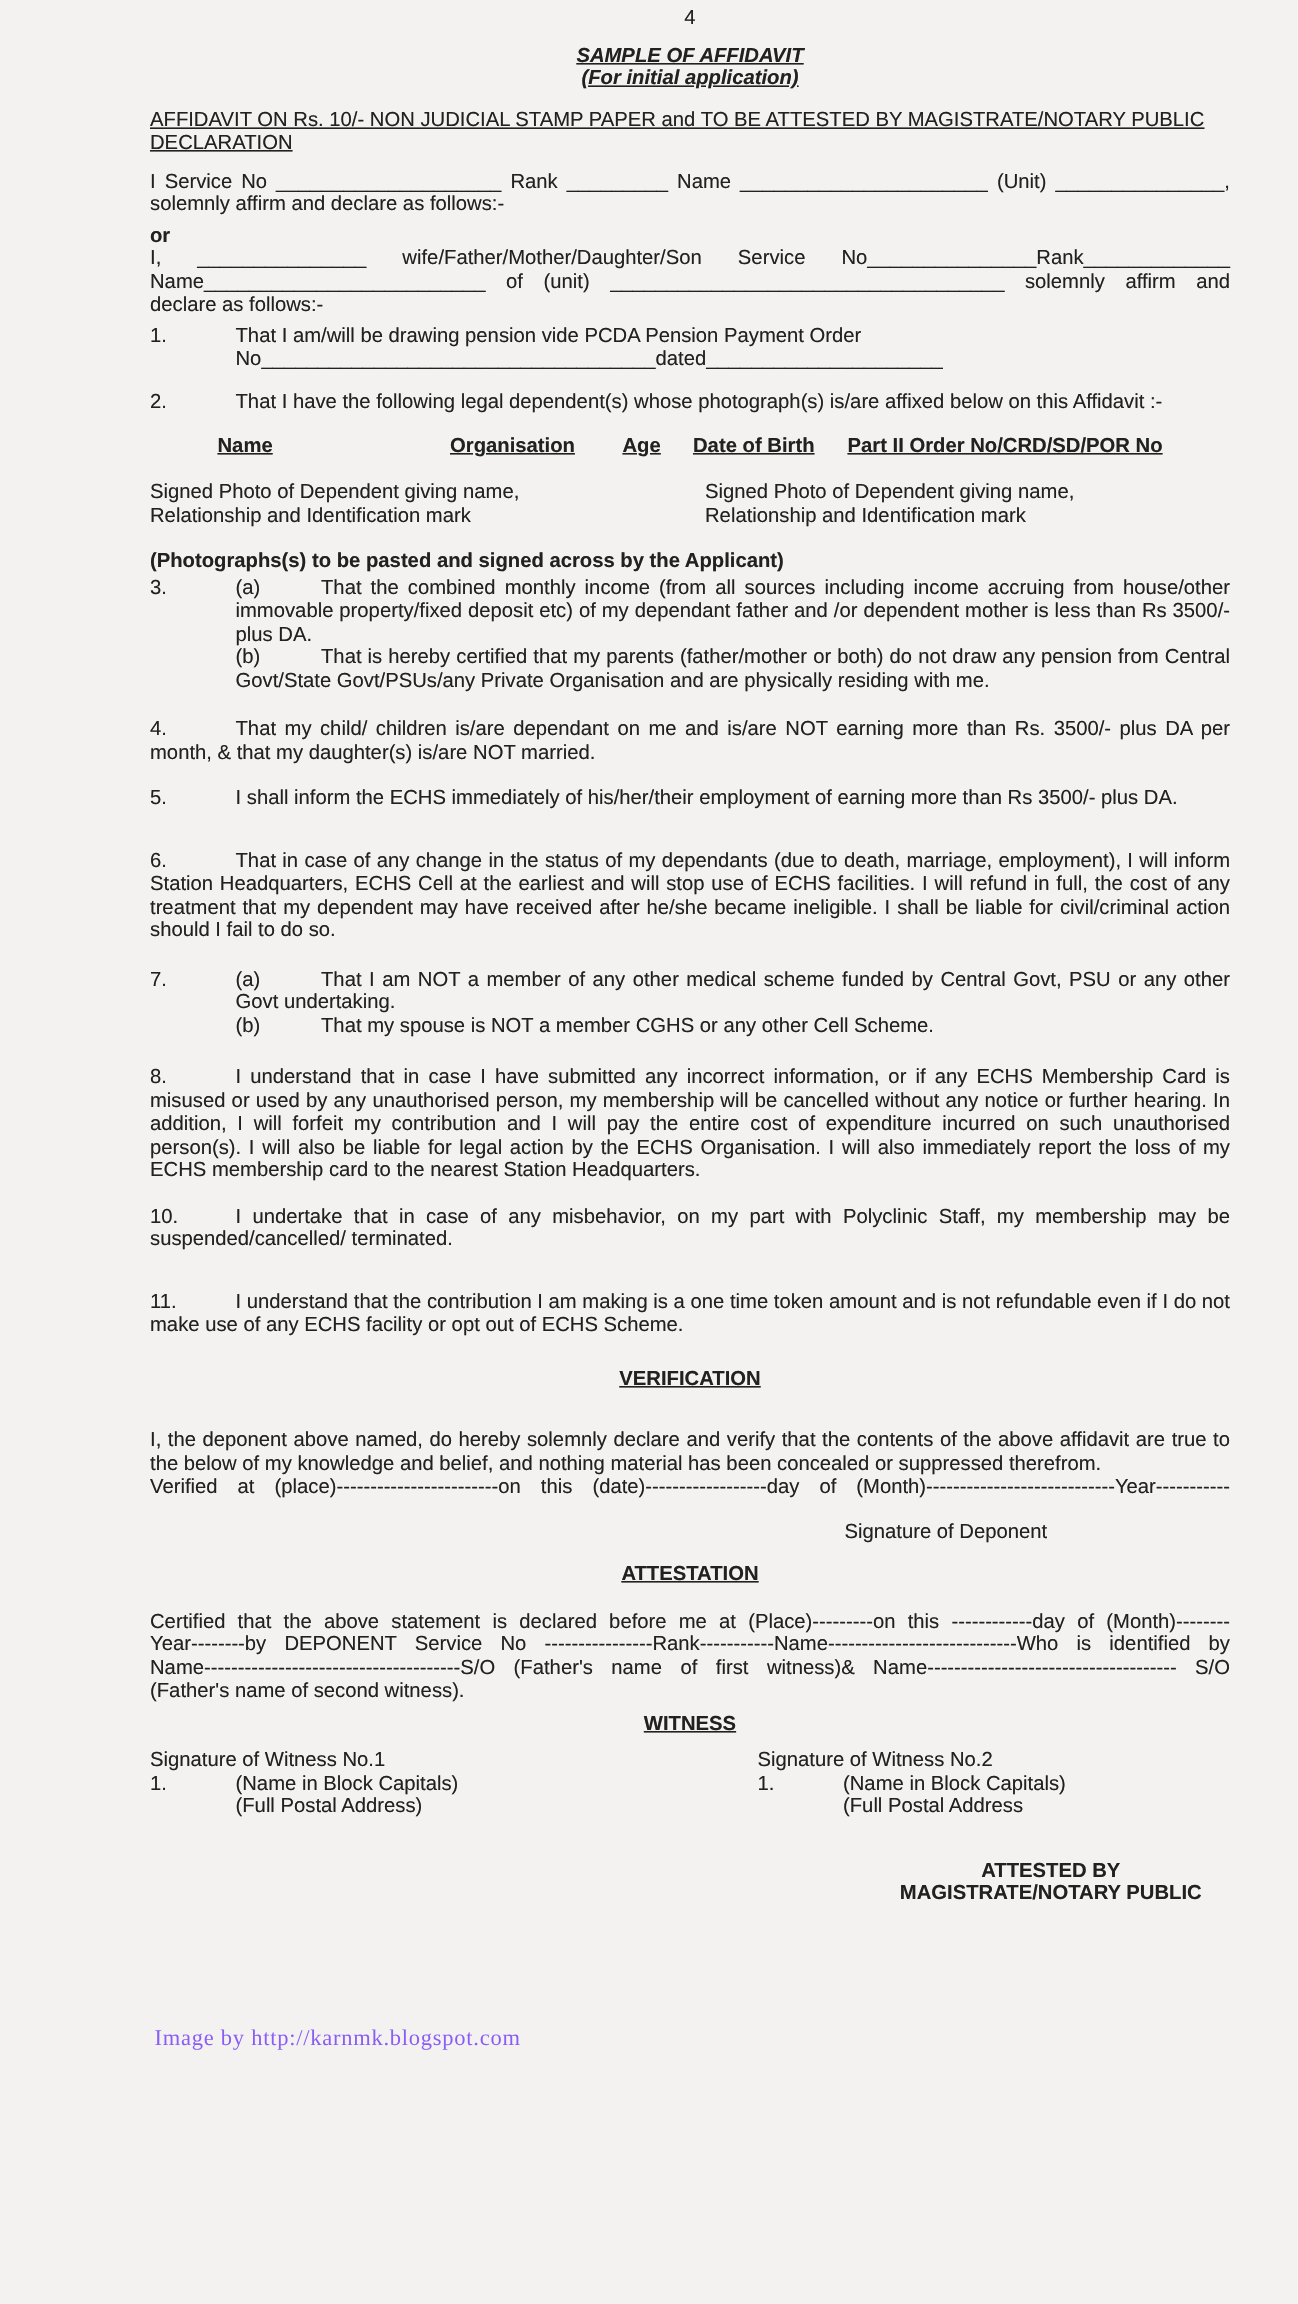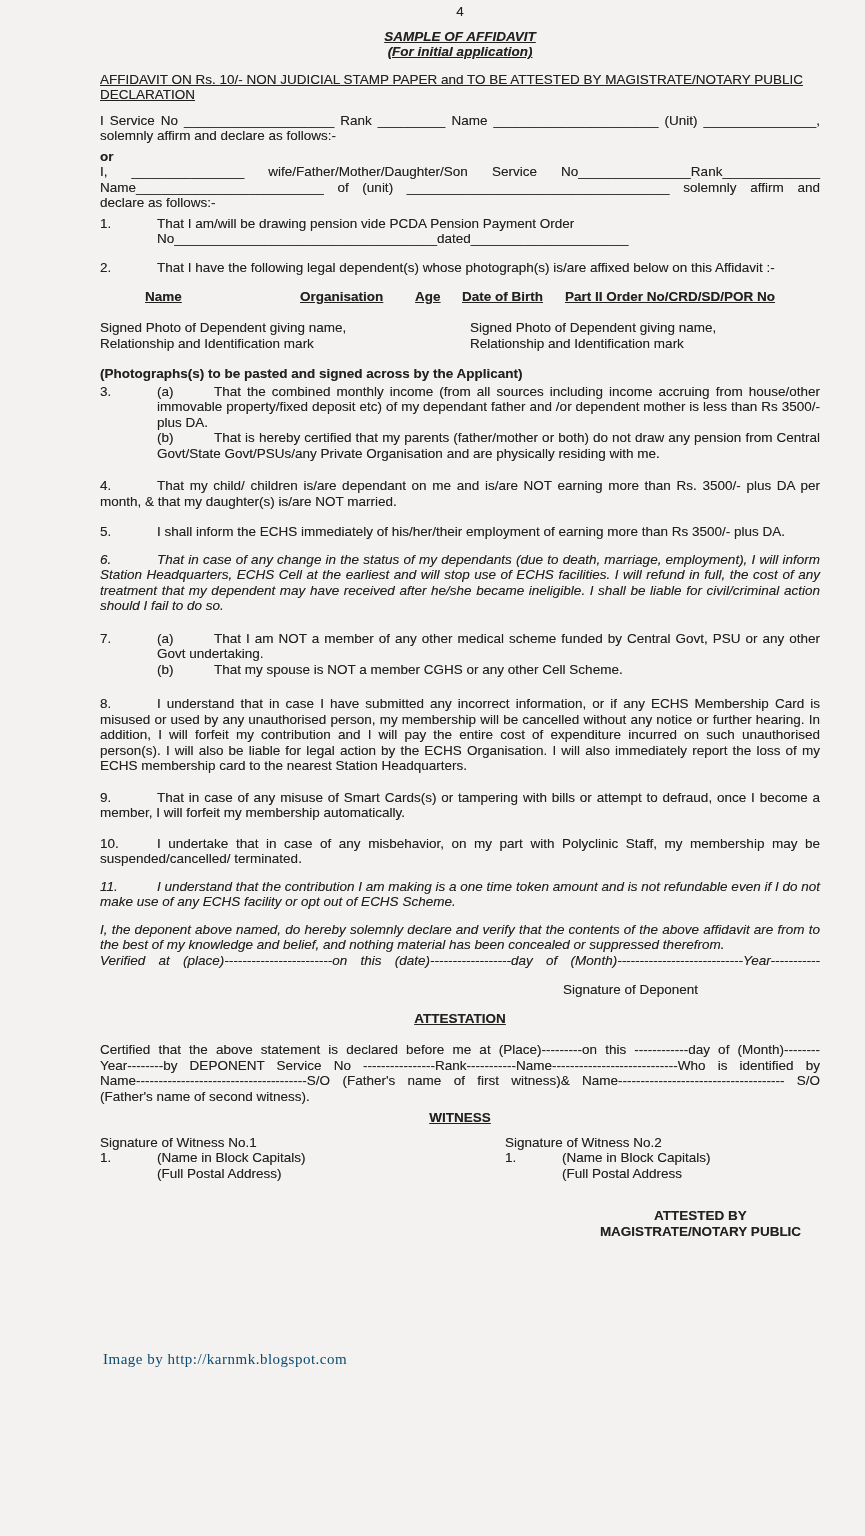--- a/index.html
+++ b/index.html
@@ -38,24 +38,24 @@
   .sec-heading { text-align:center; font-weight:bold; text-decoration:underline; }
   .sig-deponent { margin-top:14px; margin-left:463px; }
   .witness-row { display:flex; margin-top:9px; }
   .wit-left { width:405px; }
   .wit-right { flex:1; }
   .attested { width:225px; margin-left:auto; margin-right:7px; margin-top:27px; text-align:center; font-weight:bold; }
   .watermark {
     position:absolute; left:103px; top:1352px;
     font-family:"Liberation Serif", serif;
     font-size:15px; letter-spacing:.5px;
-    color:#0c4a6e; text-shadow:none;
+    color:#8b5cf6; text-shadow:none;
   }
   .mt5{margin-top:5px;} .mt13{margin-top:13px;} .mt2{margin-top:2px;}
-  .mt17{margin-top:17px;} .mt15{margin-top:15px;} .mt14{margin-top:12px;font-style:italic;}
+  .mt17{margin-top:17px;} .mt15{margin-top:15px;} .mt14{margin-top:26px;}
   .mt19{margin-top:19px;} .mt16{margin-top:16px;} .mt20{margin-top:20px;}
 </style>
 </head>
 <body>
 
 <div class="page">
   <div class="content">
 
     <div class="pagenum">4</div>
 
@@ -130,29 +130,29 @@
     <div class="item mt17">
       <span>7.</span>
       <span>
         <span class="para" style="display:block"><span class="subnum">(a)</span><span>That I am NOT a member of any other medical scheme funded by Central Govt, PSU or any other Govt undertaking.</span></span>
         <span class="para" style="display:block"><span class="subnum">(b)</span><span>That my spouse is NOT a member CGHS or any other Cell Scheme.</span></span>
       </span>
     </div>
 
     <p class="para mt19"><span class="num-inline">8.</span><span>I understand that in case I have submitted any incorrect information, or if any ECHS Membership Card is misused or used by any unauthorised person, my membership will be cancelled without any notice or further hearing. In addition, I will forfeit my contribution and I will pay the entire cost of expenditure incurred on such unauthorised person(s). I will also be liable for legal action by the ECHS Organisation. I will also immediately report the loss of my ECHS membership card to the nearest Station Headquarters.</span></p>
 
-    <p class="para mt16"><span class="num-inline">9.</span><span>That in case of any misuse of Smart Cards(s) or tampering with bills or attempt to defraud, once I become a member, I will forfeit my membership automatically.</span></p>
 
     <p class="para mt15"><span class="num-inline">10.</span><span>I undertake that in case of any misbehavior, on my part with Polyclinic Staff, my membership may be suspended/cancelled/ terminated.</span></p>
 
     <p class="para mt14"><span class="num-inline">11.</span><span>I understand that the contribution I am making is a one time token amount and is not refundable even if I do not make use of any ECHS facility or opt out of ECHS Scheme.</span></p>
 
+    <div class="sec-heading mt20">VERIFICATION</div>
 
     <div class="mt14">
-      <div class="para">I, the deponent above named, do hereby solemnly declare and verify that the contents of the above affidavit are from to the best of my knowledge and belief, and nothing material has been concealed or suppressed therefrom.</div>
+      <div class="para">I, the deponent above named, do hereby solemnly declare and verify that the contents of the above affidavit are true to the below of my knowledge and belief, and nothing material has been concealed or suppressed therefrom.</div>
       <div class="fill">Verified at (place)------------------------on this (date)------------------day of (Month)----------------------------Year-----------</div>
     </div>
 
     <div class="sig-deponent">Signature of Deponent</div>
 
     <div class="sec-heading mt13">ATTESTATION</div>
 
     <div class="mt16">
       <div class="fill">Certified that the above statement is declared before me at (Place)---------on this ------------day of (Month)--------</div>
       <div class="fill">Year--------by DEPONENT Service No ----------------Rank-----------Name----------------------------Who is identified by</div>

